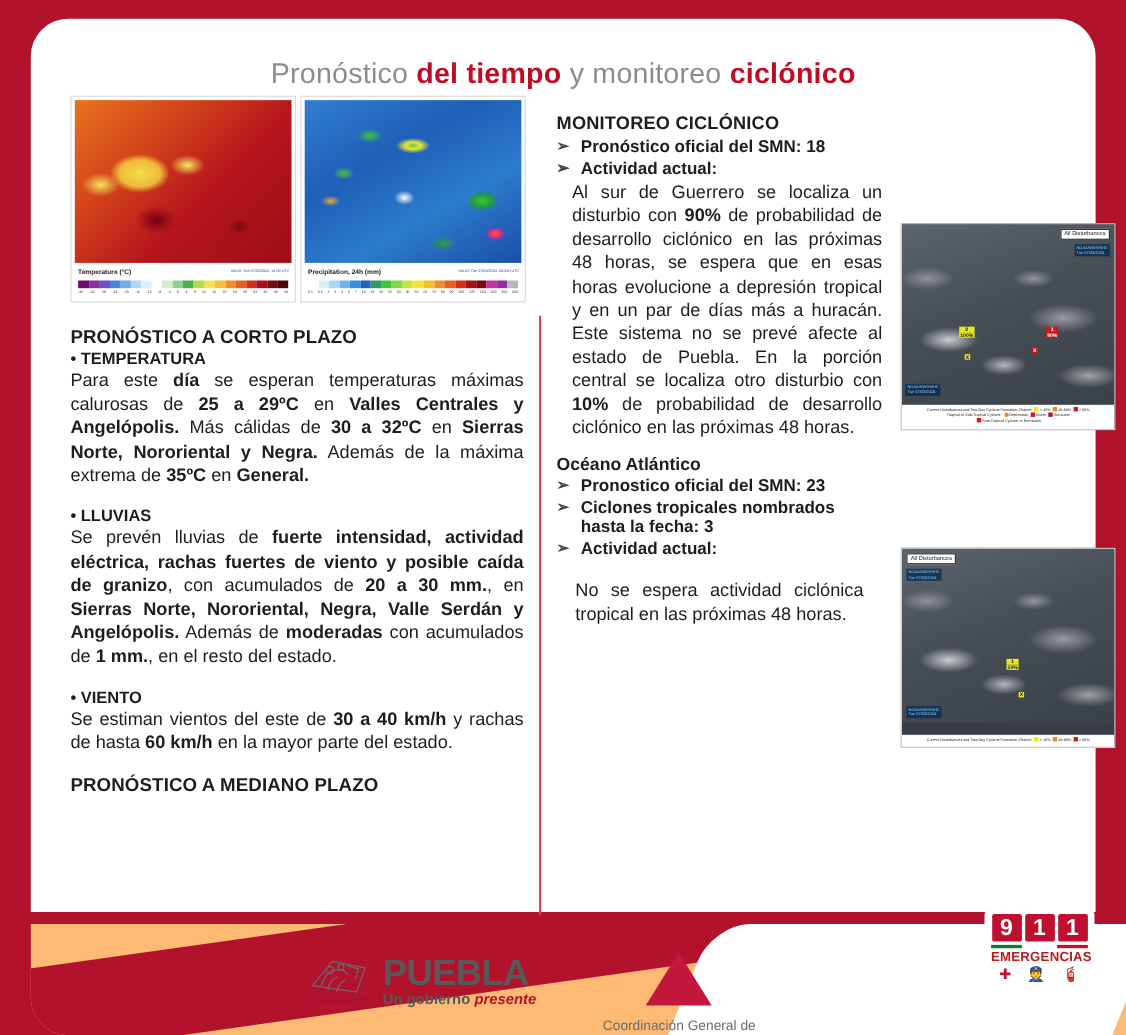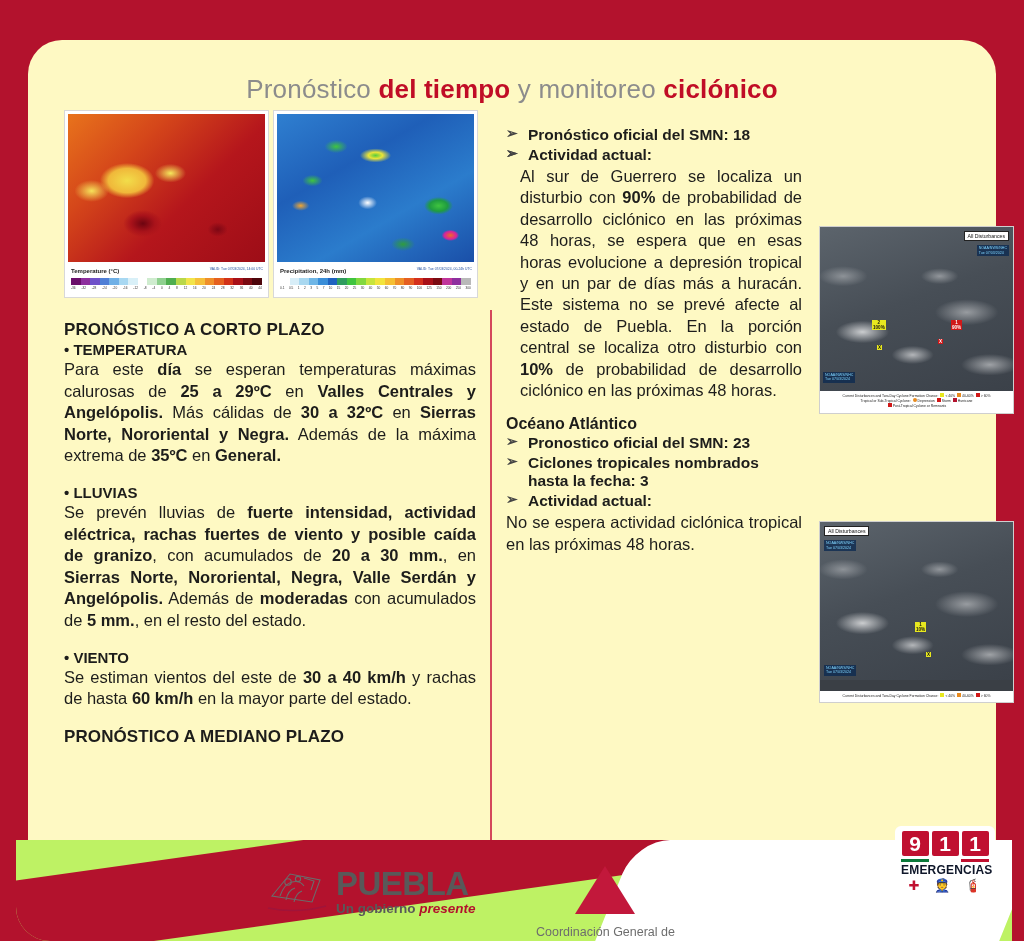--- a/index.html
+++ b/index.html
@@ -6,32 +6,32 @@
   body{
     width:1024px;height:941px;
     background:#b3122d;
     font-family:"Liberation Sans", sans-serif;
     overflow:hidden;
     position:relative;
   }
   
   #card{
     position:absolute;
-    left:28px;top:40px;
+    left:28px;top:17px;
     width:968px;height:812px;
-    background:#fef9c3;
+    background:#ffffff;
     border-radius:34px 34px 0 0;
     box-sizing:border-box;
   }
   
   #footer-band{
     position:absolute;
-    left:16px;top:840px;
+    left:28px;top:840px;
     width:996px;height:101px;
-    background:#bef264;
+    background:#fdba74;
     border-radius:0 0 0 34px;
     overflow:hidden;
   }
   #footer-band::before{
     content:"";
     position:absolute;
     left:-40px;top:46px;
     width:720px;height:80px;
     background:#b3122d;
     transform:skewY(-8deg);
@@ -132,21 +132,21 @@
   }
   ul.arrows li .arr{
     position:absolute;left:0;top:-1px;
     color:#444;font-size:14px;
   }
   .rp{
     font-size:16.5px;line-height:1.30;text-align:justify;margin:0;
     padding-left:14px;
   }
   .rp-flat{
-    font-size:16.5px;line-height:1.30;text-align:justify;margin:0;
+    font-size:16.5px;line-height:1.30;text-align:justify;margin:17px;
   }
 
   
   .sat{
     position:absolute;
     border:1px solid #cfcfcf;
     box-sizing:border-box;
     overflow:hidden;
     background:#3a3f45;
   }
@@ -207,21 +207,21 @@
     box-sizing:border-box;padding:5px 6px;
     text-align:center;
   }
   .n911{display:flex;gap:3px;justify-content:center;}
   .n911 div{
     background:#c01030;color:#fff;font-weight:bold;font-size:21px;
     width:27px;height:25px;line-height:25px;border-radius:2px;
   }
   #tricolor{display:flex;gap:2px;justify-content:center;margin:3px 0 1px;}
   #tricolor i{height:2.5px;width:28px;display:block;}
-  #emerg{font-size:12px;font-weight:bold;color:#0f172a;letter-spacing:.2px;}
+  #emerg{font-size:12px;font-weight:bold;color:#b91c1c;letter-spacing:.2px;}
   #icons911{display:flex;justify-content:space-around;margin-top:2px;}
   #icons911 span{font-size:13px;line-height:1;}
 </style>
 </head>
 <body>
 
 <div id="card">
 
   <div id="title">
     <span>Pronóstico </span><span class="b">del tiempo</span><span> y monitoreo </span><span class="b">ciclónico</span>
@@ -351,31 +351,32 @@
 
   <div id="divider"></div>
 
   <div id="left-col">
     <div class="sec-head">PRONÓSTICO A CORTO PLAZO</div>
     <div class="sub-head">• TEMPERATURA</div>
     <p class="para">Para este <b>día</b> se esperan temperaturas máximas calurosas de <b>25 a 29ºC</b> en <b>Valles Centrales y Angelópolis.</b> Más cálidas de <b>30 a 32ºC</b> en <b>Sierras Norte, Nororiental y Negra.</b> Además de la máxima extrema de <b>35ºC</b> en <b>General.</b></p>
 
     <div class="gap"></div>
     <div class="sub-head">• LLUVIAS</div>
-    <p class="para">Se prevén lluvias de <b>fuerte intensidad, actividad eléctrica, rachas fuertes de viento y posible caída de granizo</b>, con acumulados de <b>20 a 30 mm.</b>, en <b>Sierras Norte, Nororiental, Negra, Valle Serdán y Angelópolis.</b> Además de <b>moderadas</b> con acumulados de <b>5 mm.</b>, en el resto del estado.</p>
+    <p class="para">Se prevén lluvias de <b>fuerte intensidad, actividad eléctrica, rachas fuertes de viento y posible caída de granizo</b>, con acumulados de <b>20 a 30 mm.</b>, en <b>Sierras Norte, Nororiental, Negra, Valle Serdán y Angelópolis.</b> Además de <b>moderadas</b> con acumulados de <b>1 mm.</b>, en el resto del estado.</p>
 
     <div class="gap"></div>
     <div class="sub-head">• VIENTO</div>
     <p class="para">Se estiman vientos del este de <b>30 a 40 km/h</b> y rachas de hasta <b>60 km/h</b> en la mayor parte del estado.</p>
 
     <div class="gap"></div>
     <div class="sec-head">PRONÓSTICO A MEDIANO PLAZO</div>
   </div>
 
   <div id="right-col">
+    <div id="mon-title">MONITOREO CICLÓNICO</div>
 
     <ul class="arrows" id="pacific-bullets">
         <li><span class="arr">➢</span><span>Pronóstico oficial del SMN: 18</span></li>
         <li><span class="arr">➢</span></li>
         <li><span class="arr">➢</span><span>Actividad actual:</span></li>
       </ul>
     <p class="rp">Al sur de Guerrero se localiza un disturbio con <b>90%</b> de probabilidad de desarrollo ciclónico en las próximas 48 horas, se espera que en esas horas evolucione a depresión tropical y en un par de días más a huracán. Este sistema no se prevé afecte al estado de Puebla. En la porción central se localiza otro disturbio con <b>10%</b> de probabilidad de desarrollo ciclónico en las próximas 48 horas.</p>
 
     <div class="gap-sm"></div>
     <div class="ocean-head">Océano Atlántico</div>

